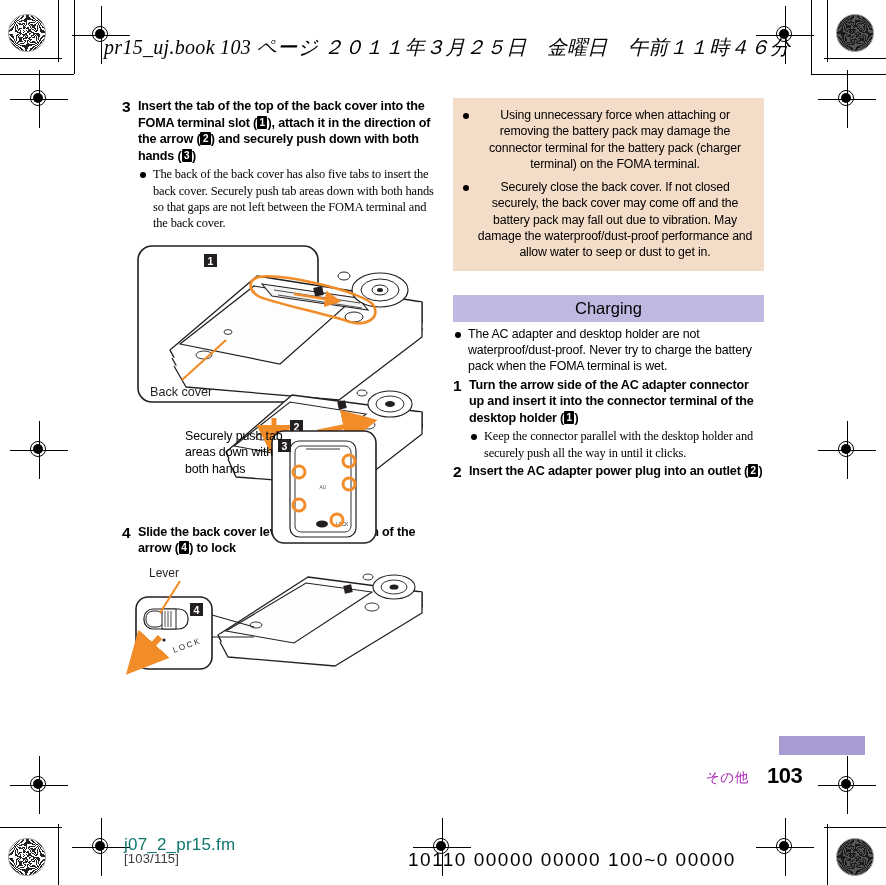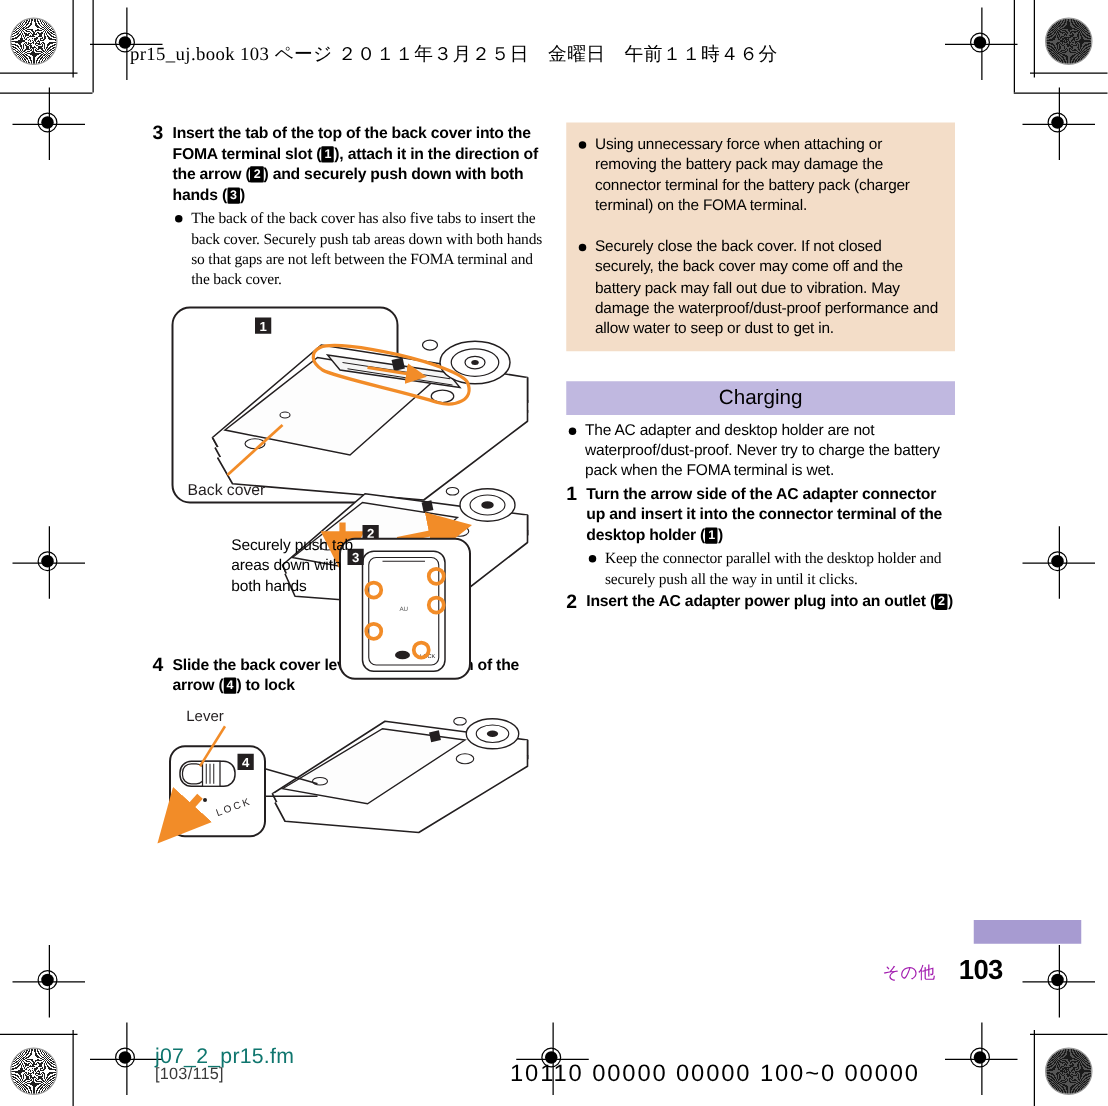--- a/index.html
+++ b/index.html
@@ -71,24 +71,25 @@
     position: absolute;
     background: #000;
   }
 
   
   .run-header {
     position: absolute;
     left: 104px;
     top: 34px;
     font-family: "Liberation Serif", serif;
-    font-size: 15px;
+    font-size: 20px;
     letter-spacing: 0.3px;
     white-space: nowrap;
     color: #000;
+    font-style: italic;
   }
 
   
   .col-left {
     position: absolute;
     left: 122px;
     top: 98px;
     width: 320px;
   }
   .col-right {
@@ -172,22 +173,23 @@
     list-style: none;
     margin: 0;
     padding: 0;
   }
   .note-box li {
     position: relative;
     padding-left: 15px;
     font-size: 12.3px;
     line-height: 16.3px;
     letter-spacing: -0.15px;
-  }
-  .note-box li + li { margin-top: 17px; }
+    text-align: center;
+  }
+  .note-box li + li { margin-top: 7px; }
   .note-box li::before {
     content: "";
     position: absolute;
     left: 2px;
     top: 6px;
     width: 6px;
     height: 6px;
     background: #000;
     border-radius: 50%;
   }

